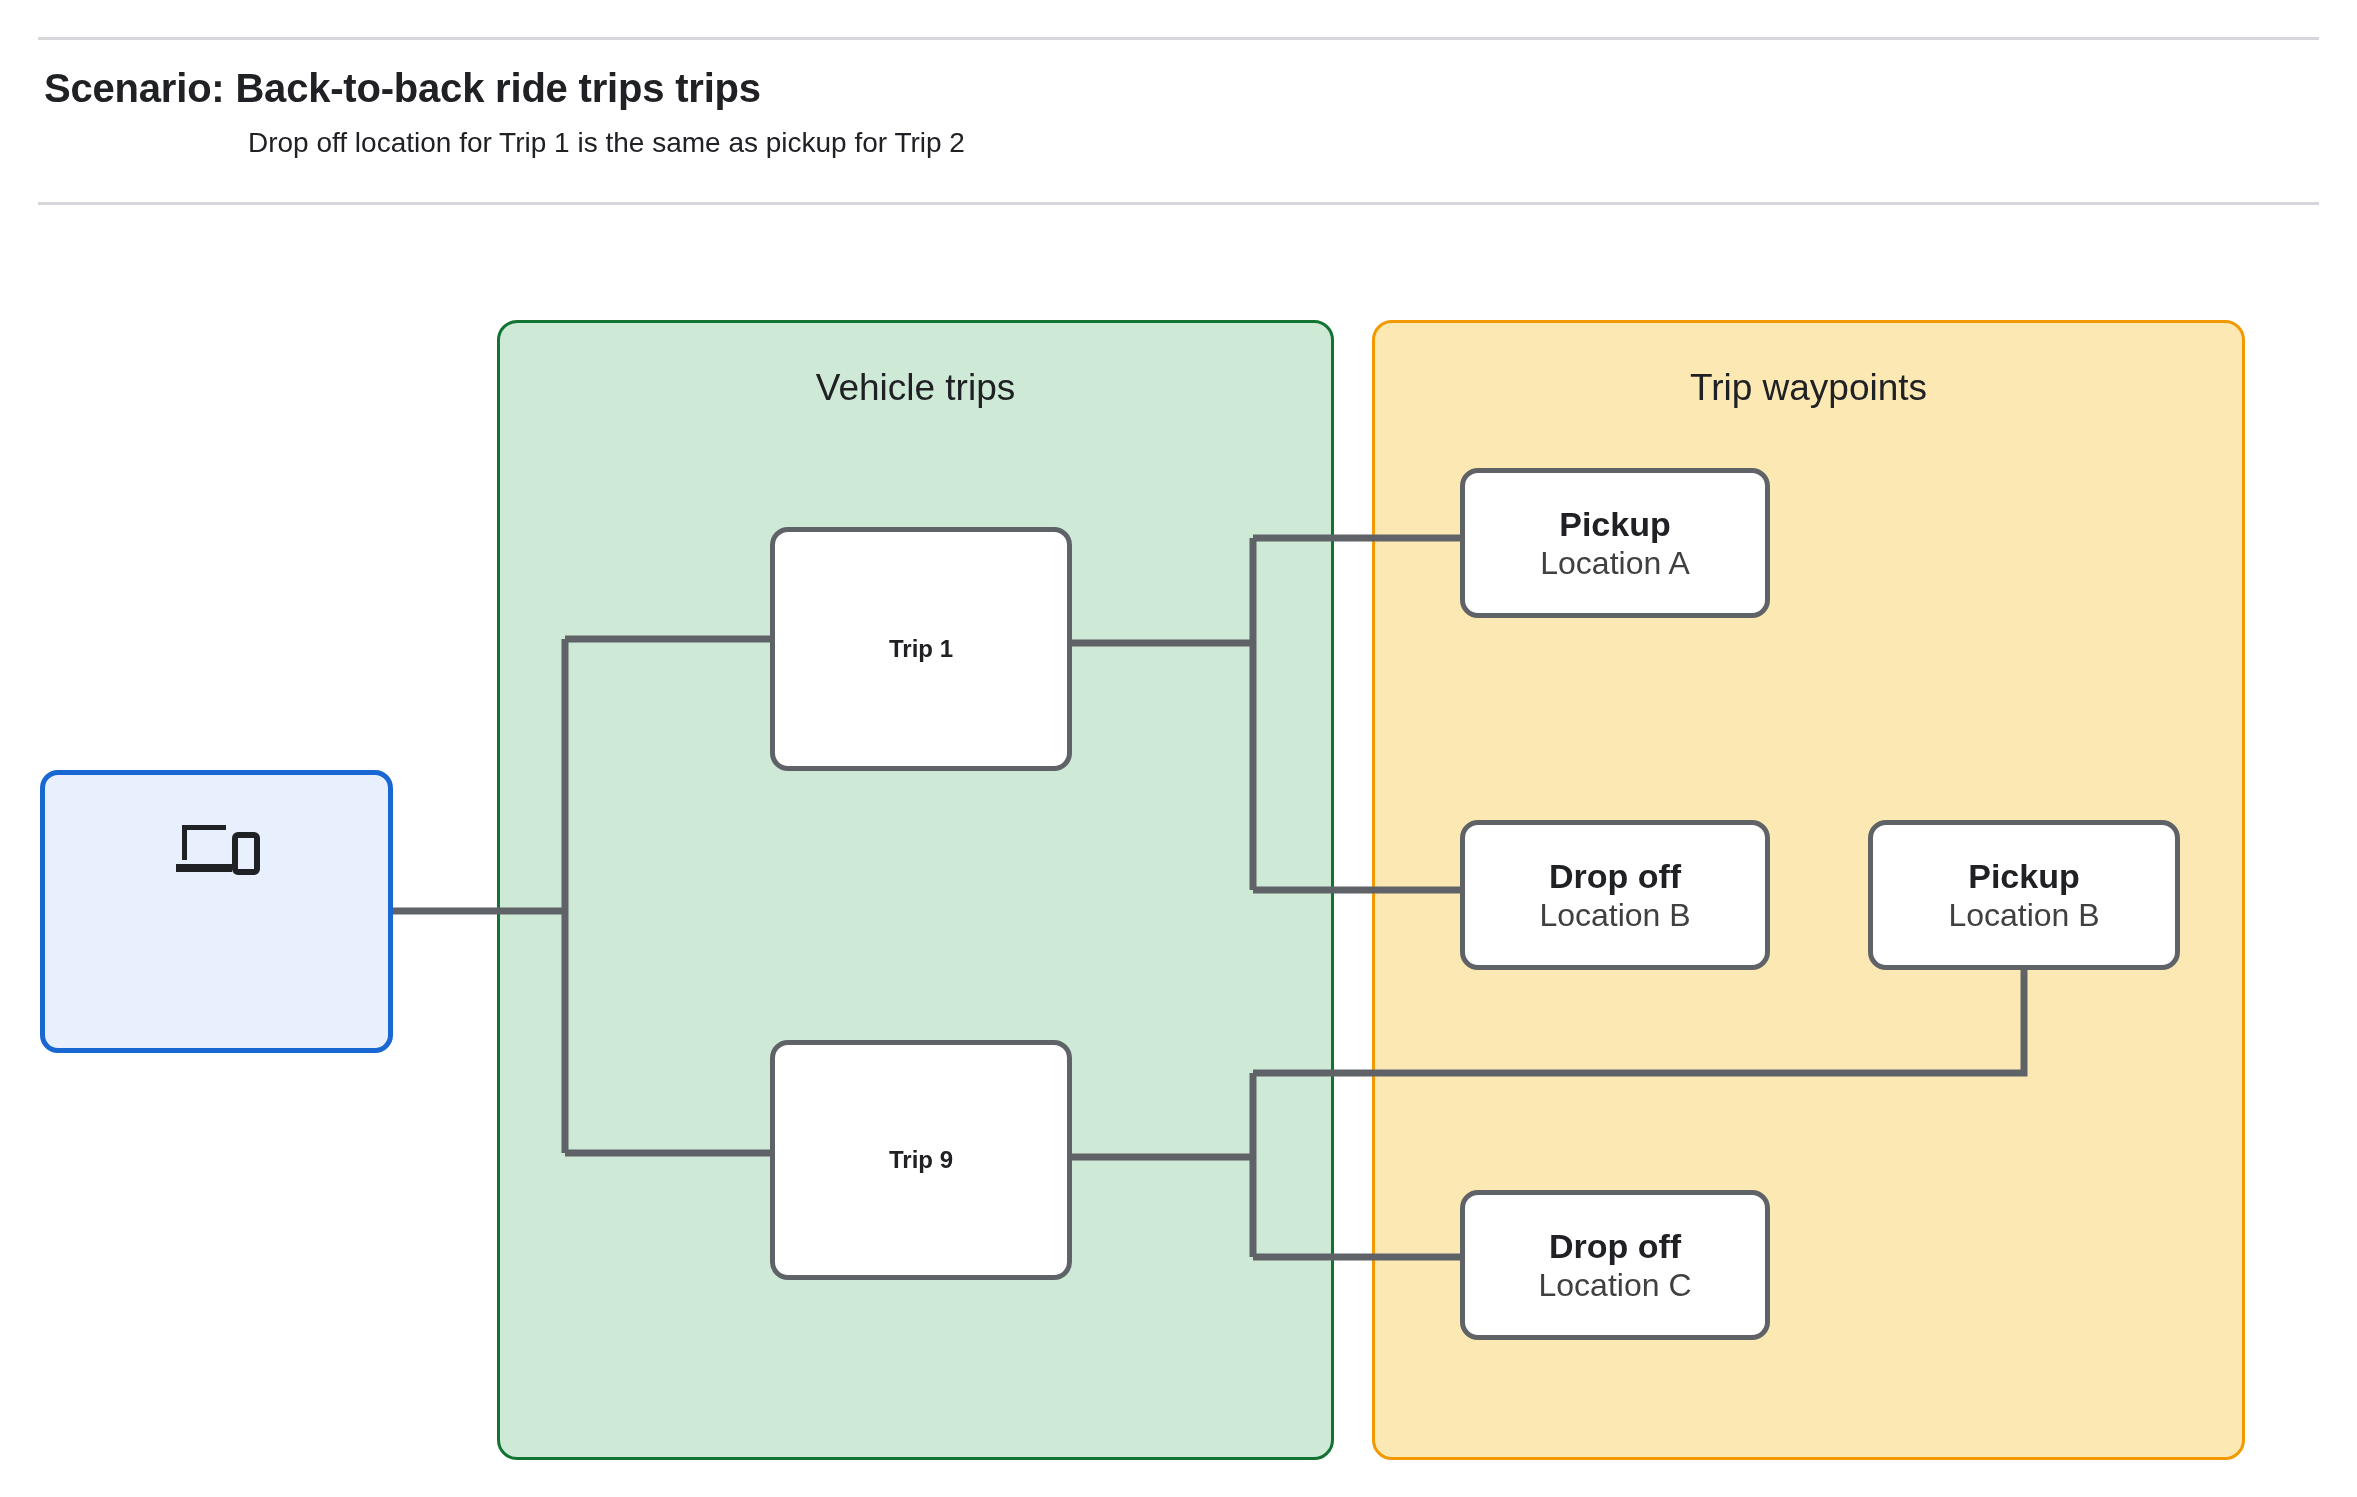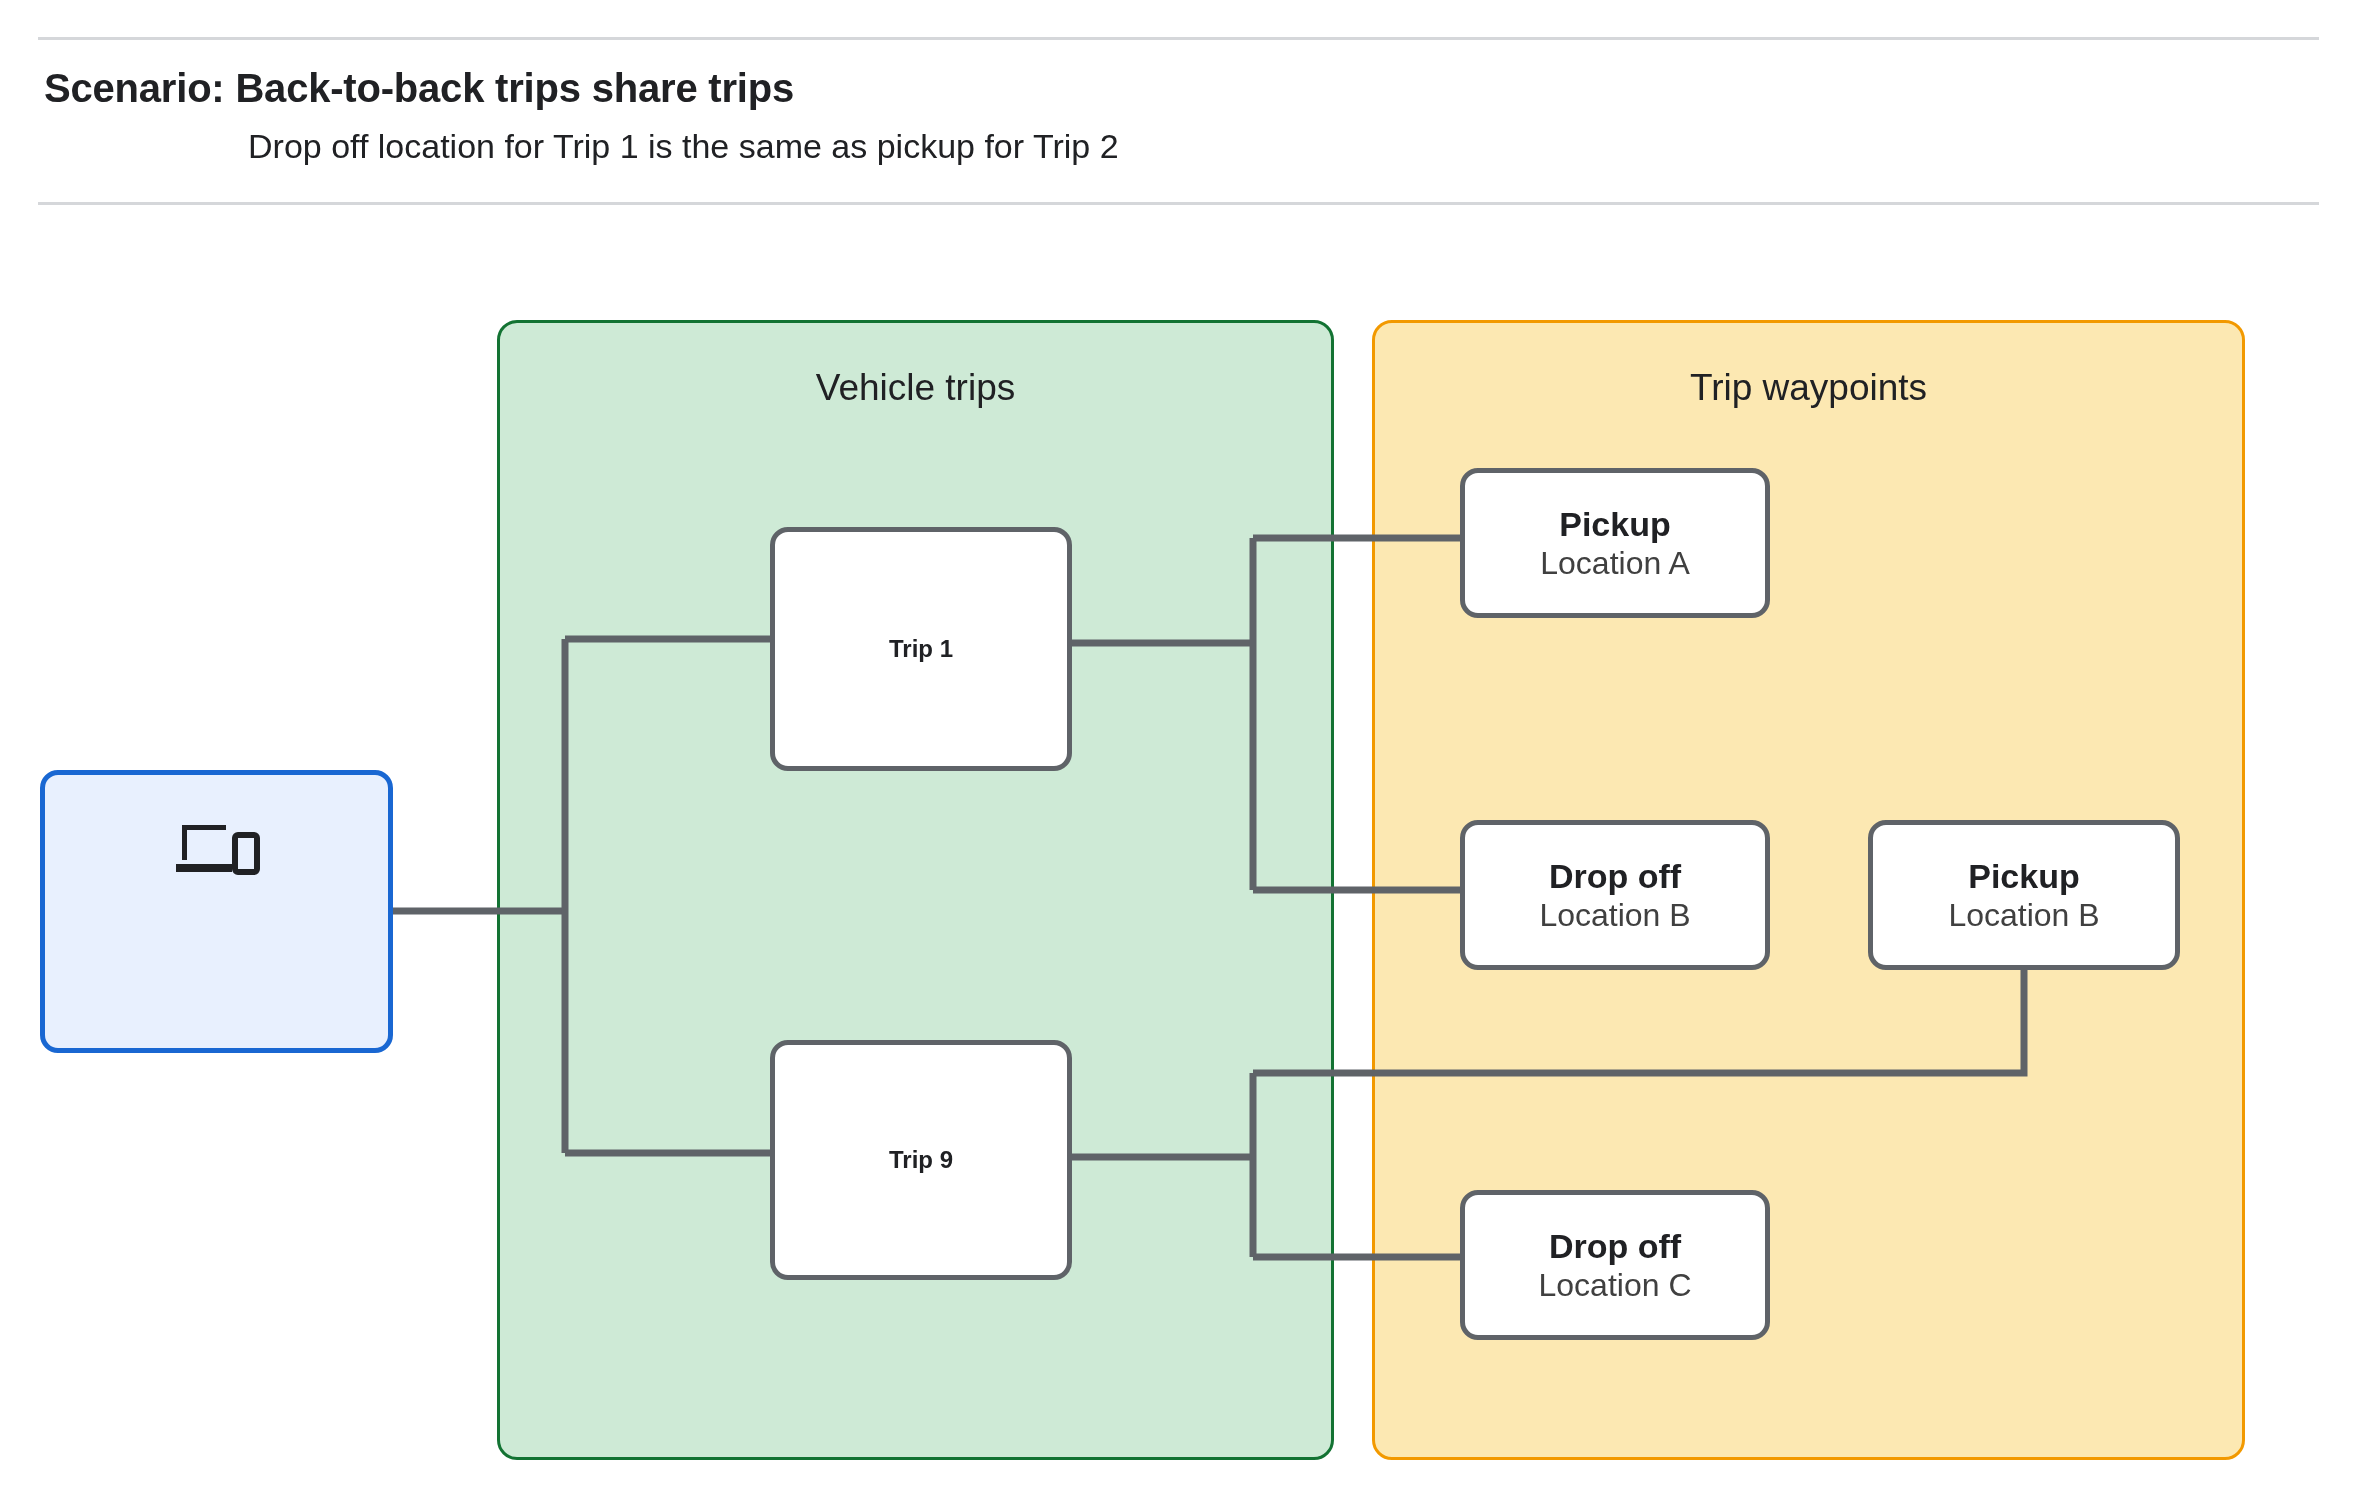--- a/index.html
+++ b/index.html
@@ -34,21 +34,21 @@
     top: 66px;
     font-size: 40px;
     font-weight: 700;
     letter-spacing: -0.2px;
     white-space: nowrap;
   }
   #page-subtitle {
     position: absolute;
     left: 248px;
     top: 127px;
-    font-size: 34px;
+    font-size: 28px;
     font-weight: 400;
     white-space: nowrap;
   }
 
   
   .panel {
     position: absolute;
     border-radius: 20px;
     box-sizing: border-box;
   }
@@ -147,21 +147,21 @@
     font-weight: 700;
     line-height: 1.28;
     color: #202124;
     white-space: pre-line;
   }
 </style>
 </head>
 <body>
 
 <div id="header-rule-top"></div>
-<div id="page-title">Scenario: Back-to-back trips share trips</div>
+<div id="page-title">Scenario: Back-to-back ride trips trips</div>
 <div id="page-subtitle">Drop off  location for Trip 1 is the same as pickup for Trip 2</div>
 <div id="header-rule-bottom"></div>
 
 <div class="panel" id="panel-current-trips">
   <div class="panel-title">Vehicle trips</div>
 </div>
 
 <div class="panel" id="panel-trip-waypoints">
   <div class="panel-title">Trip waypoints</div>
 </div>

